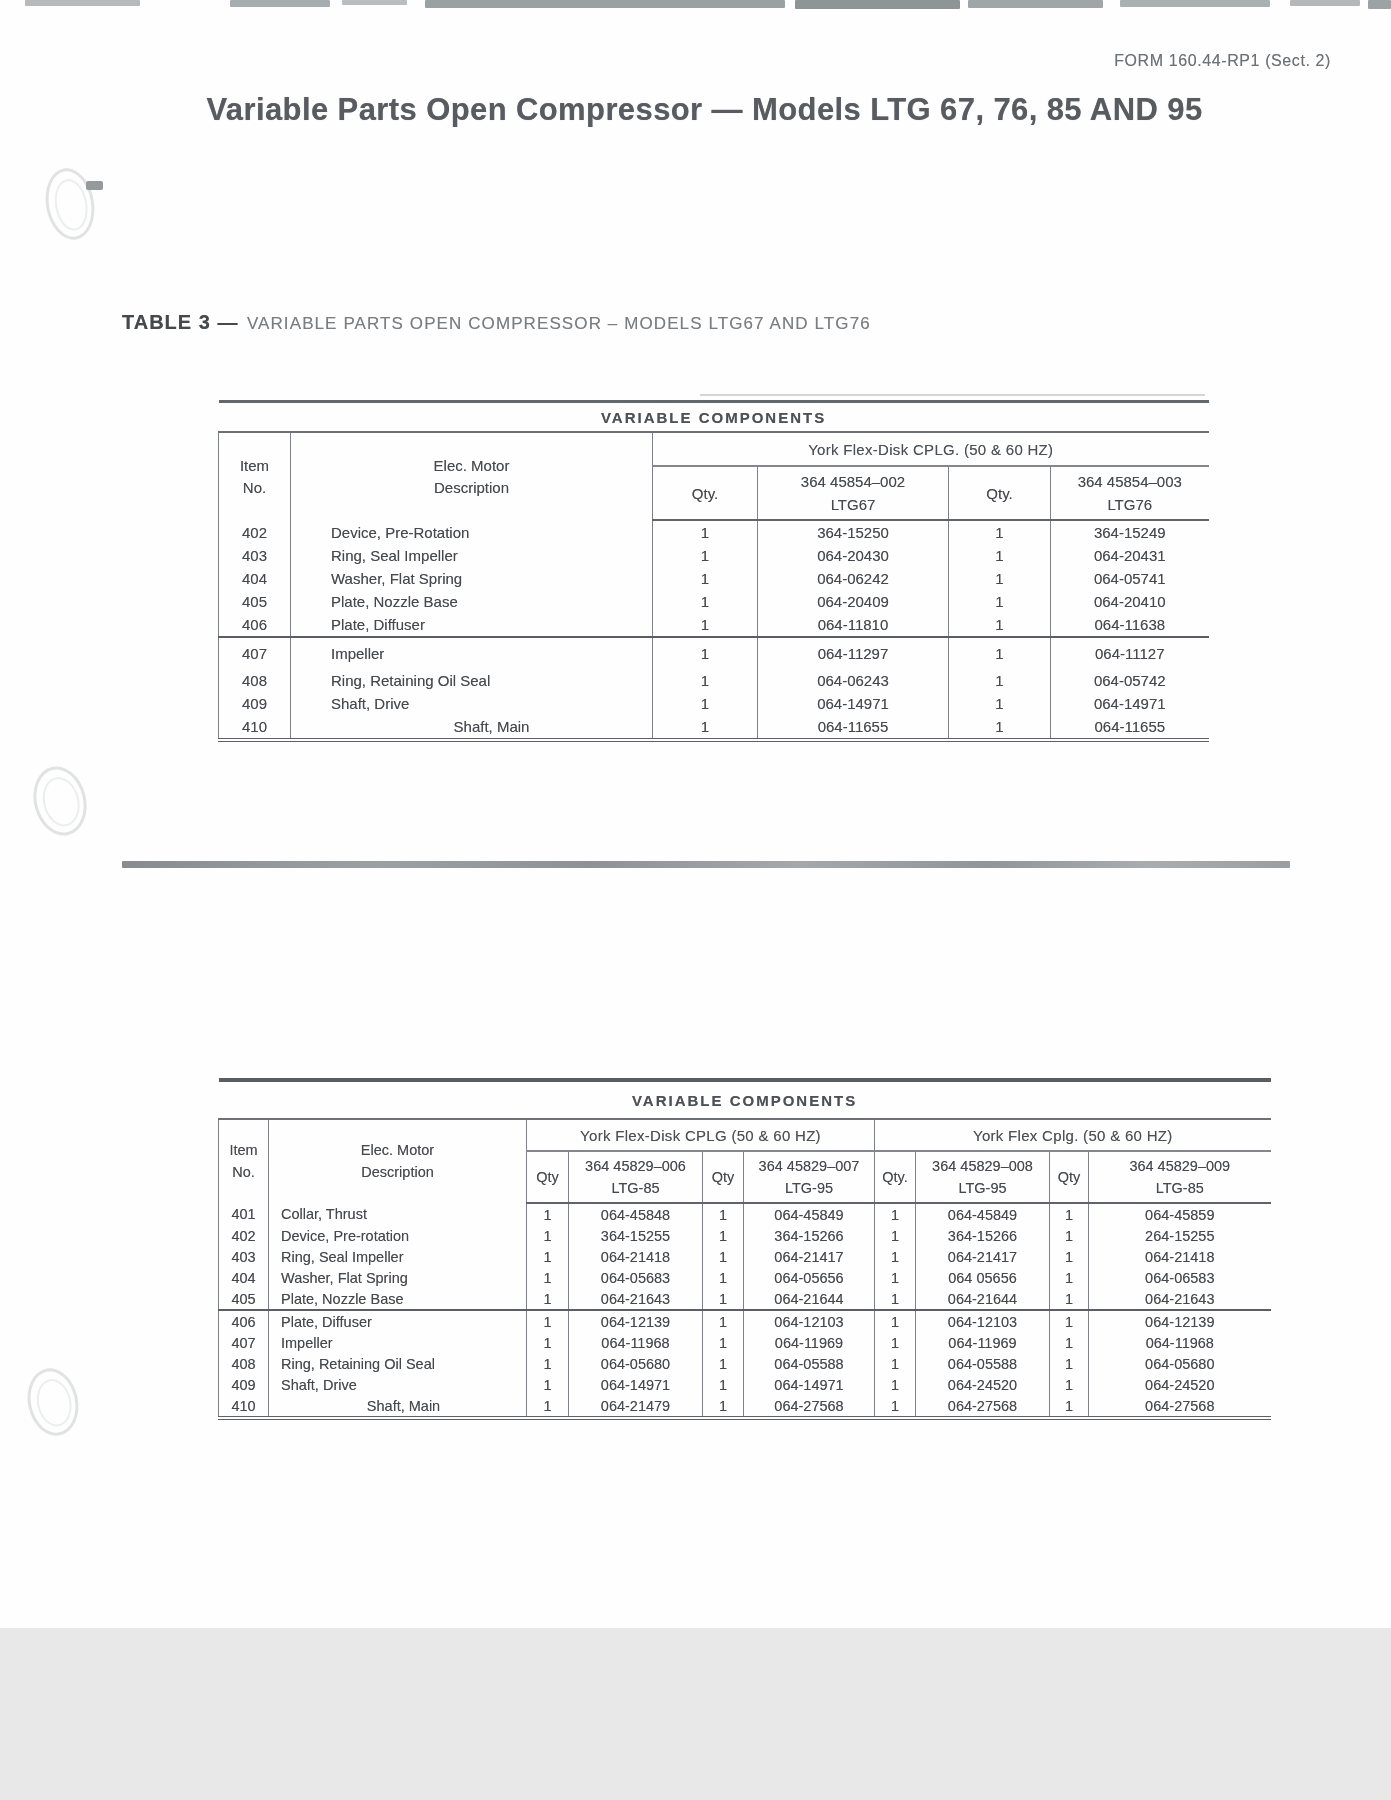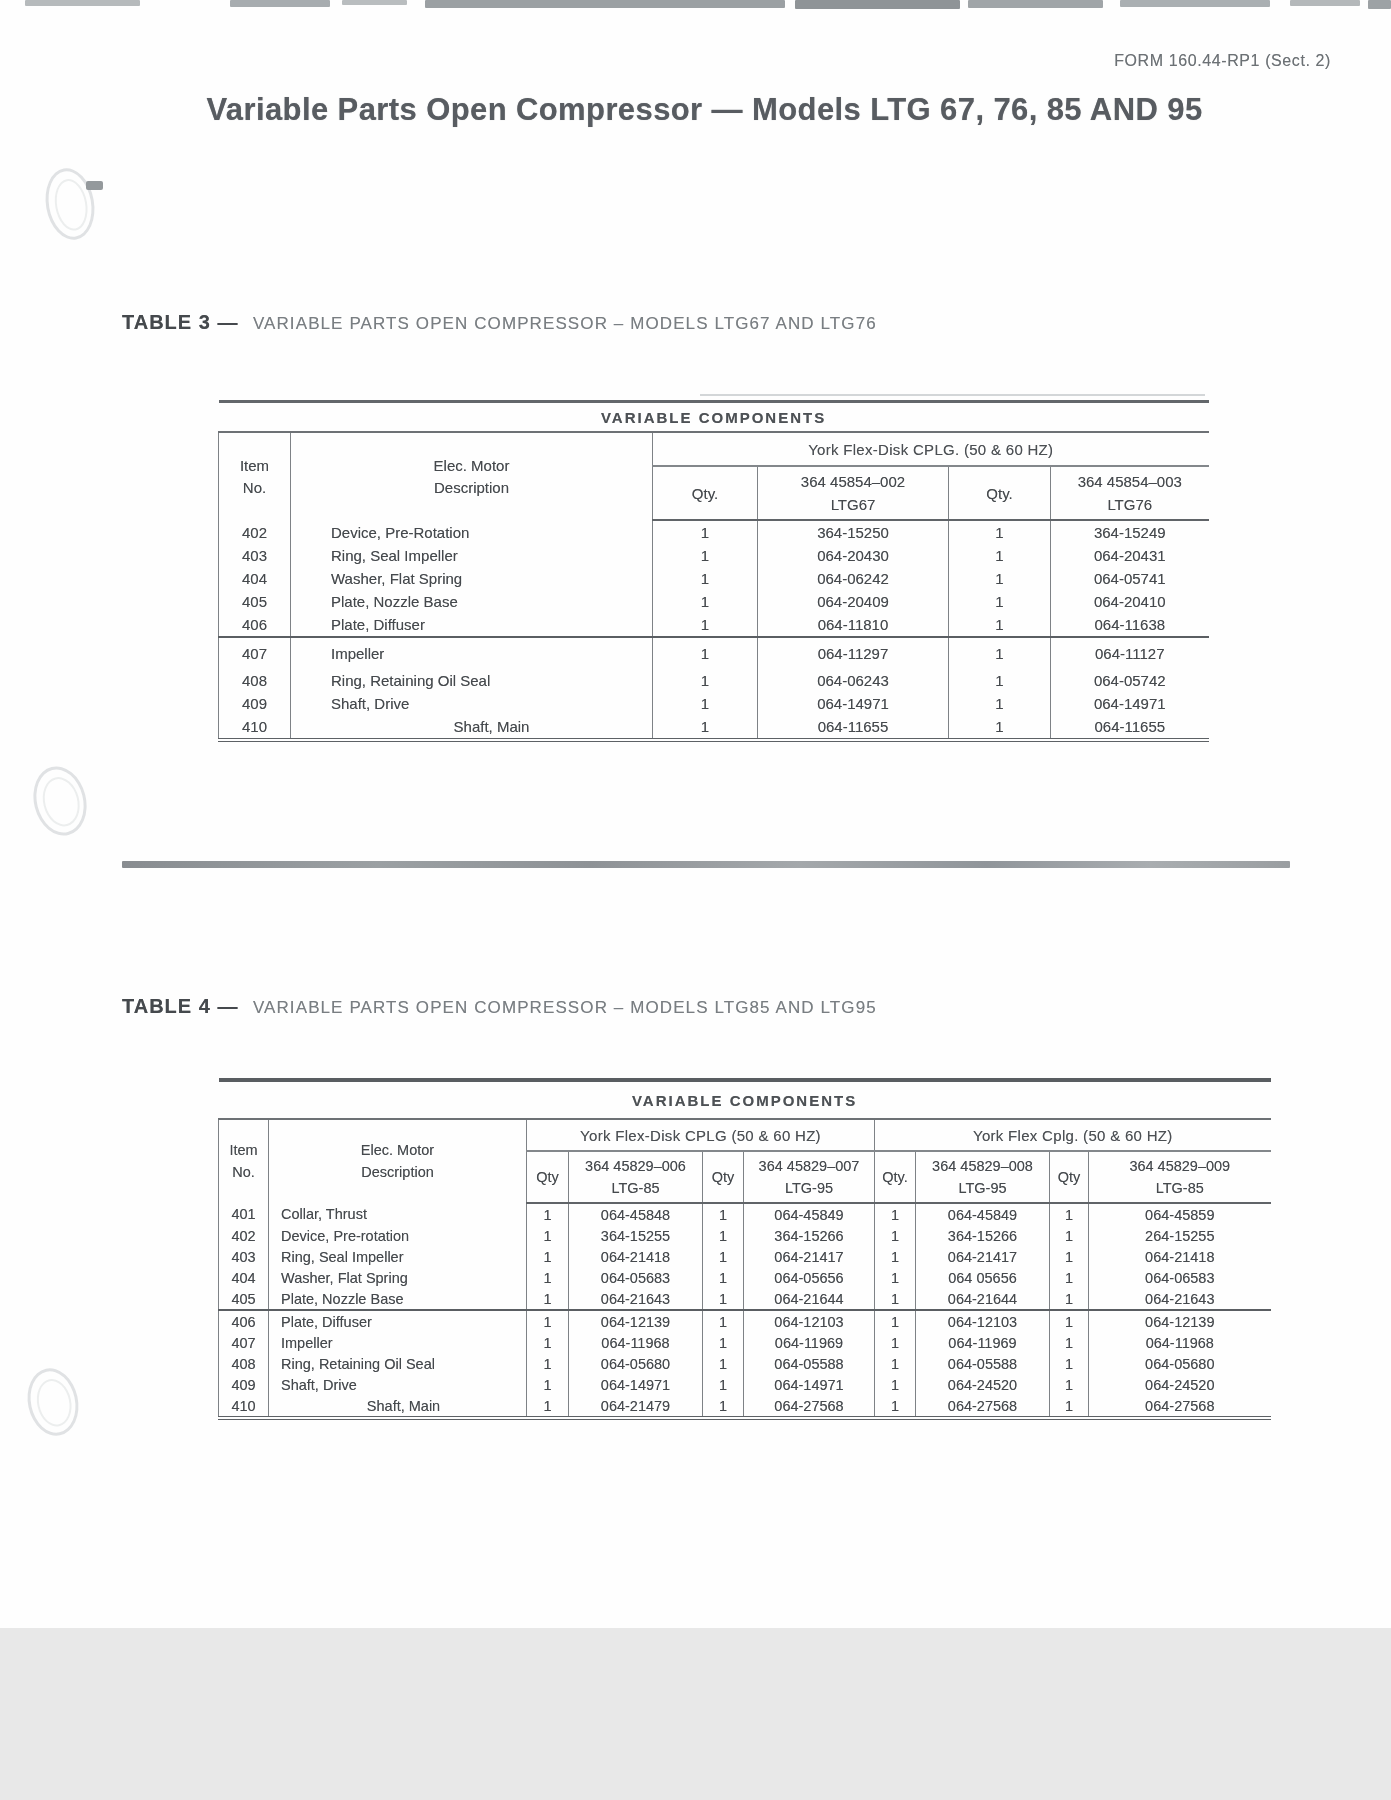--- a/index.html
+++ b/index.html
@@ -26,21 +26,21 @@
     position:absolute; top:92px; left:9px; width:100%; text-align:center;
     font-size:31px; font-weight:bold; color:#585c61; letter-spacing:.4px;
     margin:0; text-shadow:0 0 .7px rgba(88,92,97,.6);
   }
   .caption{position:absolute; left:122px; white-space:nowrap;}
   .caption .cap-label{
     font-size:20px; font-weight:bold; color:#45494d; letter-spacing:1px;
     text-shadow:0 0 .5px rgba(69,73,77,.6);
   }
   .caption .cap-text{
-    font-size:17px; color:#797e82; letter-spacing:1.1px; margin-left:10px;
+    font-size:17px; color:#797e82; letter-spacing:1.1px; margin-left:4px;
     text-shadow:0 0 .4px rgba(121,126,130,.5);
     text-align:center;
   }
   .cap-t3{top:311px;}
   .cap-t4{top:995px;}
   
   table.parts{border-collapse:collapse; table-layout:fixed; position:absolute;
     color:#45494d;}
   table.parts td{overflow:hidden; vertical-align:middle; text-align:center;
     padding:0; text-shadow:0 0 .4px rgba(69,73,77,.5);}
@@ -230,24 +230,20 @@
           <td>1</td>
           <td>064-11655</td>
           <td>1</td>
           <td>064-11655</td>
         </tr>
       </tbody>
   </table>
 
   <div class="divider-bar"></div>
 
-  <div class="caption cap-t4">
-    <span class="cap-label">TABLE 4 —</span>
-    <span class="cap-text">VARIABLE PARTS OPEN COMPRESSOR – MODELS LTG85 AND LTG95</span>
-  </div>
 
   <table class="parts" id="table4">
     <colgroup>
       <col style="width:50px">
         <col style="width:258px">
         <col style="width:42px">
       <col style="width:134px">
         <col style="width:41px">
         <col style="width:131px">
       <col style="width:41px">

